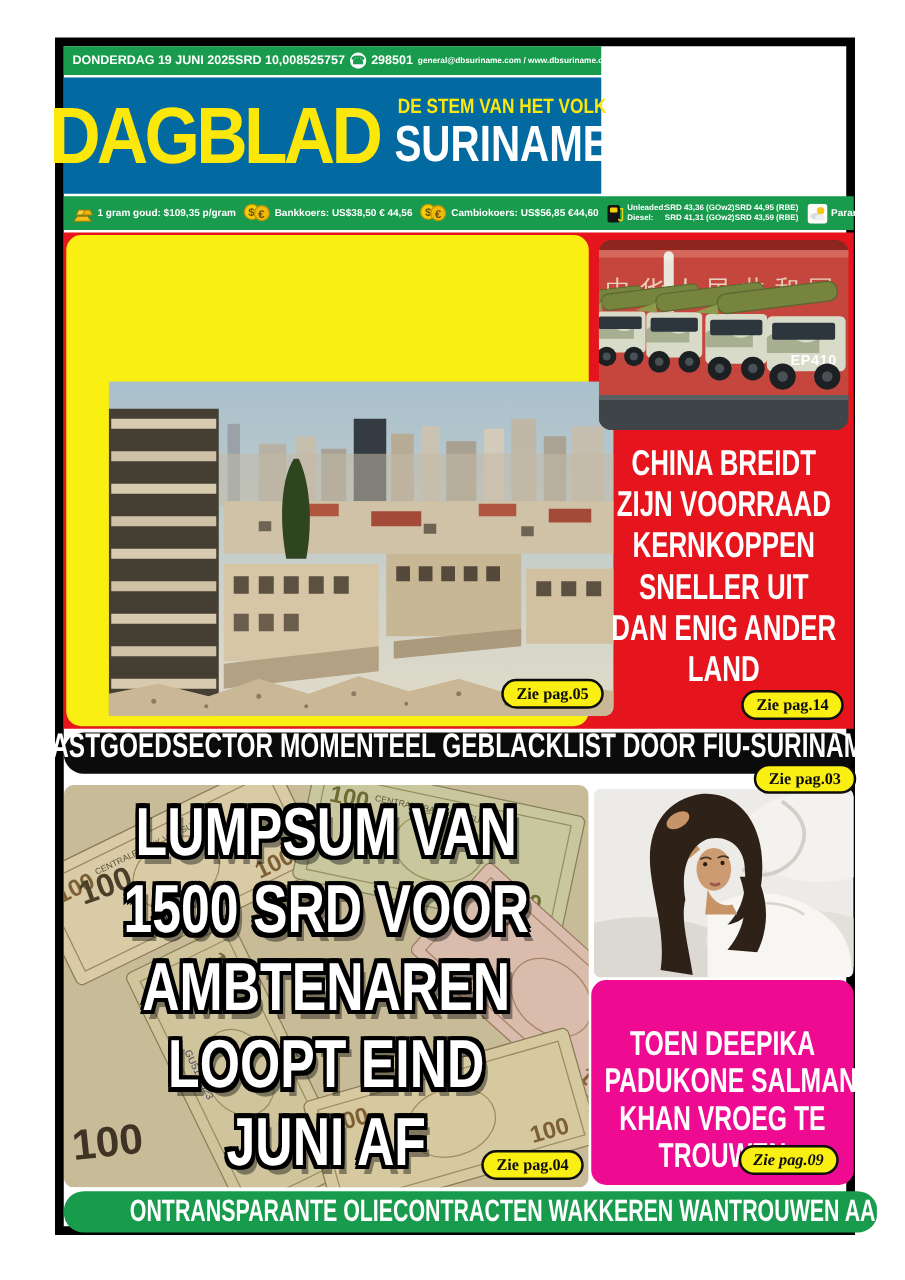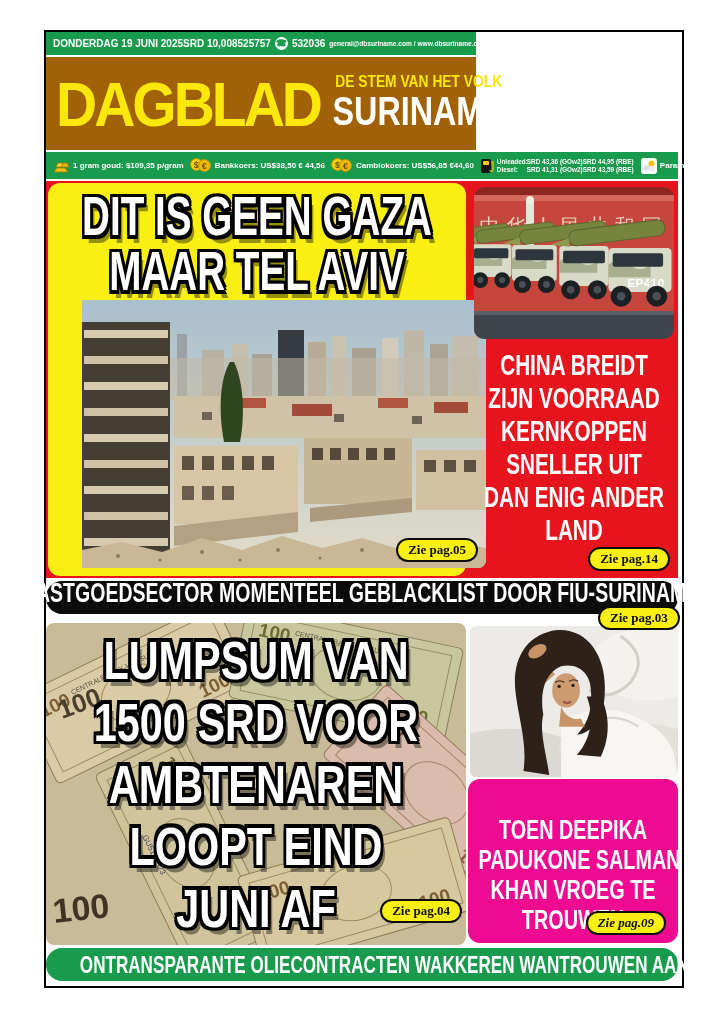--- a/index.html
+++ b/index.html
@@ -1,28 +1,28 @@
 <!DOCTYPE html>
 <html><head>
 <meta charset="utf-8">
 <style>
   html,body{margin:0;padding:0;background:#fff;}
   .page{position:relative;width:724px;height:1024px;background:#ffffff;font-family:"Liberation Sans",sans-serif;overflow:hidden;}
   .abs{position:absolute;}
-  .paper{position:absolute;left:44px;top:30px;width:640px;height:958px;box-sizing:border-box;border:2px solid #000000;background:#fff;}
+  .paper{position:absolute;left:44px;top:30px;width:640px;height:958px;box-sizing:border-box;border:7px solid #000000;background:#fff;}
 
   
   .topbar{left:0;top:0;width:430px;height:23px;background:#189b4d;display:flex;align-items:center;padding:0 7px;box-sizing:border-box;color:#fff;font-weight:bold;font-size:10px;white-space:nowrap;}
   .topbar .price{}
   .topbar .rgt{margin-left:auto;display:flex;align-items:center;gap:4px;}
   .phone-ic{display:inline-block;width:13px;height:13px;border-radius:50%;background:#fff;color:#189b4d;font-size:9px;line-height:13px;text-align:center;font-weight:bold;}
   .phone-ic::before{content:"☎";}
   .topbar .mail{font-size:6.6px;font-weight:bold;}
 
-  .masthead{left:0;top:25px;width:430px;height:93px;background:#a16207;display:flex;align-items:center;padding:0 10px;box-sizing:border-box;}
+  .masthead{left:0;top:25px;width:430px;height:93px;background:#0369a1;display:flex;align-items:center;padding:0 10px;box-sizing:border-box;justify-content:center;}
   .mh-title{font-size:57px;font-weight:bold;color:#fbe70a;letter-spacing:-3px;transform:scale(1.0,1.12);transform-origin:left center;display:inline-block;}
   .mh-right{margin-left:8px;display:flex;flex-direction:column;align-items:center;margin-top:-4px;}
   .mh-tag{font-size:15px;font-weight:bold;color:#fbe70a;white-space:nowrap;transform:scale(.92,1.1);display:inline-block;}
   .mh-region{font-size:34px;font-weight:bold;color:#ffffff;white-space:nowrap;transform:scale(.95,1.2);display:inline-block;margin-top:3px;}
 
   .bluebox{left:434px;top:0;width:198px;height:118px;background:#1d3a6d;box-sizing:border-box;padding-top:17px;}
   .bluebox .bl{display:block;text-align:center;color:#fff;font-weight:bold;font-size:20px;line-height:27px;white-space:nowrap;transform:scale(.88,1.2);}
   .pref-plain{position:absolute;right:9px;bottom:3px;color:#fff;font:bold 12px "Liberation Serif",serif;}
 
   
@@ -49,21 +49,21 @@
 
   .china-panel{position:absolute;left:424px;top:0;width:208px;height:397px;}
   .china-photo{position:absolute;left:4px;top:6px;width:200px;height:152px;border-radius:10px;overflow:hidden;}
   .china-photo svg{display:block;width:100%;height:100%;}
   .china-lines{position:absolute;left:0;top:168px;width:100%;}
   .china-lines .cl{display:block;text-align:center;color:#fff;font-weight:bold;font-size:23px;line-height:33px;white-space:nowrap;transform:scale(.9,1.25);}
 
   
   .black-strip{left:0;top:549px;width:632px;height:33px;background:#0b0b0b;border-radius:16px;display:flex;align-items:flex-start;justify-content:center;}
   .black-strip span{color:#fff;font-weight:bold;font-size:21px;white-space:nowrap;transform:scale(.93,1.3);display:inline-block;}
-  .green-strip{left:0;top:916px;width:632px;height:33px;background:#189b4d;border-radius:16px;display:flex;align-items:center;}
+  .green-strip{left:0;top:916px;width:632px;height:33px;background:#189b4d;border-radius:16px;display:flex;align-items:center;padding-left:19px;}
   .green-strip .gs-text{flex:1;text-align:center;color:#fff;font-weight:bold;font-size:19px;white-space:nowrap;transform:scale(.9,1.3);display:inline-block;}
 
   
   .money{left:0;top:591px;width:420px;height:322px;border-radius:8px;overflow:hidden;}
   .money svg{display:block;width:100%;height:100%;}
   .money-lines{position:absolute;left:0;top:6px;width:100%;}
   .money-lines .ml{display:block;text-align:center;font-weight:bold;font-size:46px;line-height:62px;white-space:nowrap;transform:scale(.9,1.18);color:#fff;
     text-shadow:-3px -3px 0 #000,0 -3px 0 #000,3px -3px 0 #000,-3px 0 0 #000,3px 0 0 #000,-3px 3px 0 #000,0 3px 0 #000,3px 3px 0 #000,5px 6px 0 rgba(0,0,0,.4);}
   .deepika{left:424px;top:594px;width:208px;height:151px;border-radius:6px;overflow:hidden;}
   .deepika svg{display:block;width:100%;height:100%;}
@@ -80,21 +80,21 @@
 
 <div class="page">
   <div class="paper">
 
     <div class="abs topbar">
       <span>DONDERDAG 19 JUNI 2025</span>
       <span class="price">SRD 10,00</span>
       <span class="rgt">
         <span>8525757</span>
         <span class="phone-ic"></span>
-        <span>532036</span>
+        <span>298501</span>
         <span class="mail">general@dbsuriname.com / www.dbsuriname.com</span>
       </span>
     </div>
 
     <div class="abs masthead">
       <span class="mh-title">DAGBLAD</span>
       <span class="mh-right">
         <span class="mh-tag">DE STEM VAN HET VOLK</span>
         <span class="mh-region">SURINAME</span>
       </span>
@@ -146,24 +146,20 @@
           <ellipse cx="6.5" cy="10" rx="4" ry="2.6" fill="#d9dcde"></ellipse>
           <ellipse cx="10" cy="11" rx="4" ry="2.4" fill="#eceeef"></ellipse>
         </svg>
         <span class="weather-txt">Paramaribo 29°/ 24°</span>
       </span>
     </div>
 
     <div class="abs block-top">
 
       <div class="yellow-panel">
-        <div class="lead-lines">
-          <span class="hl">DIT IS GEEN GAZA</span>
-          <span class="hl">MAAR TEL AVIV</span>
-        </div>
         <div class="gaza-photo">
           <svg viewBox="0 0 404 268" preserveAspectRatio="none">
             <defs>
               <linearGradient id="sky" x1="0" y1="0" x2="0" y2="1">
                 <stop offset="0" stop-color="#a9c0cd"></stop>
                   <stop offset="1" stop-color="#e2dcc9"></stop>
               </linearGradient>
             </defs>
             <rect width="404" height="268" fill="url(#sky)"></rect>
             <g>
@@ -372,21 +368,21 @@
         <text x="8" y="300" font-size="34" font-weight="bold" fill="#3f3423" transform="rotate(-6 8 300)">100</text>
         <text x="16" y="96" font-size="26" font-weight="bold" fill="#4a3f2a" transform="rotate(-20 16 96)">100</text>
       </svg>
       <div class="money-lines">
         <span class="ml">LUMPSUM VAN</span>
         <span class="ml">1500 SRD VOOR</span>
         <span class="ml">AMBTENAREN</span>
         <span class="ml">LOOPT EIND</span>
         <span class="ml">JUNI AF</span>
       </div>
-      <span class="badge" style="right:4px;bottom:22px;">Zie pag.04</span>
+      <span class="badge" style="right:4px;bottom:6px;">Zie pag.04</span>
     </div>
 
     <div class="abs deepika">
       <svg viewBox="0 0 210 150" preserveAspectRatio="none">
         <rect width="210" height="150" fill="#edebe7"></rect>
         <ellipse cx="40" cy="132" rx="74" ry="30" fill="#dcd9d3"></ellipse>
         <ellipse cx="182" cy="38" rx="62" ry="36" fill="#f4f2ee"></ellipse>
         <ellipse cx="162" cy="122" rx="72" ry="26" fill="#e3e0da"></ellipse>
         <path d="M152,10 q30,20 10,46 q-20,20 -42,8" stroke="#d2cfc8" fill="none" stroke-width="3"></path>
         <path d="M92,96 C120,78 152,80 177,95 C202,108 210,128 208,150 L92,150 Z" fill="#f7f6f3"></path>

